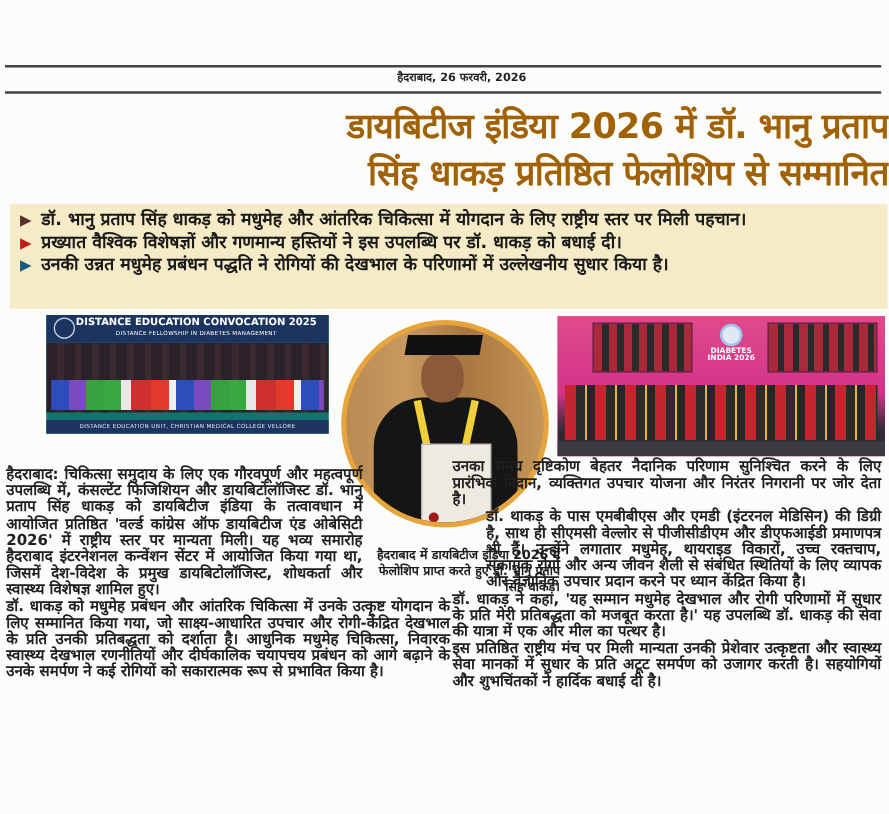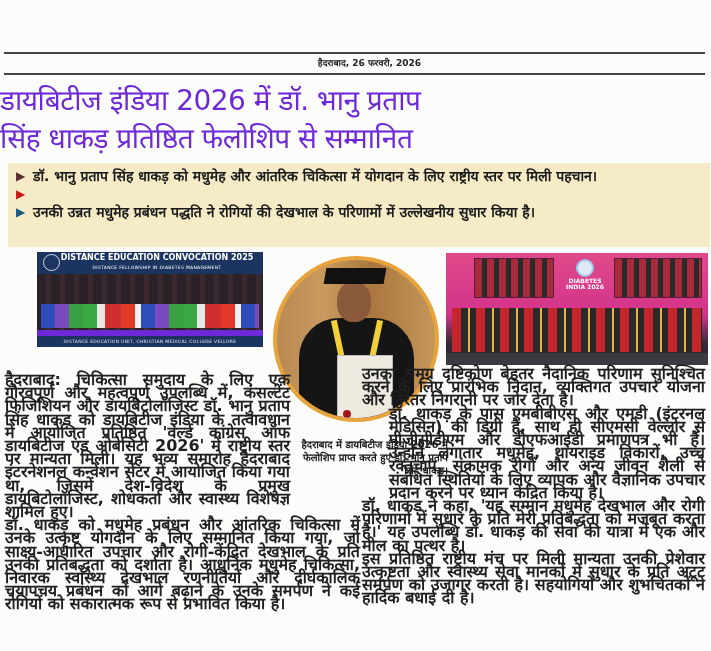--- a/index.html
+++ b/index.html
@@ -5,30 +5,30 @@
     * { margin: 0; padding: 0; box-sizing: border-box; }
     html, body { width: 711px; height: 651px; background: #fcfcfa; overflow: hidden; }
     body { font-family: "DejaVu Sans", sans-serif; color: #111; position: relative; }
 
     .masthead { position: absolute; left: 0; top: 0; width: 711px; height: 80px; text-align: center; }
     .masthead-title { position: absolute; left: 0; right: 0; top: 2px; font-size: 38px; font-weight: bold; letter-spacing: 1px; color: #111; line-height: 50px; }
     .rule-top { position: absolute; left: 4px; right: 6px; top: 52px; height: 2px; background: #444; }
     .dateline { position: absolute; left: 0; right: 0; top: 56px; font-size: 9px; font-weight: bold; color: #222; line-height: 14px; padding-left: 28px; }
     .rule-bottom { position: absolute; left: 4px; right: 6px; top: 73px; height: 2px; background: #444; }
 
-    .headline { position: absolute; left: 0; right: 0; top: 82px; text-align: left; font-size: 28px; font-weight: normal; line-height: 38px; color: #6d28d9; letter-spacing: -0.5px; }
+    .headline { position: absolute; left: 0; right: 0; top: 82px; text-align: right; font-size: 28px; font-weight: bold; line-height: 38px; color: #a16207; letter-spacing: -0.5px; }
 
     .bullet-box { position: absolute; left: 8px; top: 163px; width: 702px; height: 84px; background: #f5ebc6; padding: 4px 6px 0 8px; }
     .bullet { display: flex; align-items: flex-start; font-size: 14px; font-weight: bold; line-height: 18px; color: #1a1a1a; }
     .bullet-arrow { flex: 0 0 14px; font-size: 12px; line-height: 18px; margin-right: 3px; }
     .arrow-1 { color: #5a2d2d; }
     .arrow-2 { color: #c41a1a; }
     .arrow-3 { color: #1a5a80; }
 
-    .photo-left { position: absolute; left: 37px; top: 252px; width: 226px; height: 95px; background: #6d28d9; overflow: hidden; }
+    .photo-left { position: absolute; left: 37px; top: 252px; width: 226px; height: 95px; background: #0f766e; overflow: hidden; }
     .photo-left-banner { position: absolute; left: 0; top: 0; width: 100%; height: 22px; background: #1c3560; color: #fff; text-align: center; }
     .photo-left-banner-title { font-size: 8px; font-weight: bold; line-height: 12px; padding-left: 14px; }
     .photo-left-banner-sub { font-size: 4.5px; line-height: 8px; padding-left: 14px; letter-spacing: 0.3px; }
     .photo-left-logo { position: absolute; left: 6px; top: 2px; width: 17px; height: 17px; border-radius: 50%; border: 1px solid #cfd8e8; }
     .photo-left-crowd { position: absolute; left: 0; top: 22px; width: 100%; height: 56px;
       background:
         linear-gradient(180deg, rgba(0,0,0,0) 0%, rgba(0,0,0,0) 100%),
         repeating-linear-gradient(90deg, #2a2228 0 9px, #3a2a30 9px 14px); }
     .photo-left-row-front { position: absolute; left: 4px; right: 4px; top: 52px; height: 24px;
       background: repeating-linear-gradient(90deg, #2e4dbb 0 14px, #7a4abf 14px 28px, #38a040 28px 42px, #3aa842 42px 56px, #e8e8e8 56px 64px, #cf2f2f 64px 80px, #e23a2a 80px 94px, #f0f0f0 94px 100px); }
@@ -52,21 +52,21 @@
     .photo-right-screen-l { position: absolute; left: 28px; top: 5px; width: 80px; height: 40px; background: repeating-linear-gradient(90deg, #a92a3a 0 7px, #2a2a2a 7px 12px); border: 1px solid #5a1a3a; }
     .photo-right-screen-r { position: absolute; left: 168px; top: 5px; width: 88px; height: 40px; background: repeating-linear-gradient(90deg, #a92a3a 0 7px, #2a2a2a 7px 12px); border: 1px solid #5a1a3a; }
     .photo-right-center { position: absolute; left: 112px; top: 4px; width: 54px; height: 48px; text-align: center; color: #fff; }
     .photo-right-logo { width: 18px; height: 18px; margin: 2px auto 1px; border-radius: 50%; background: #dfe8f5; border: 2px solid #9fc6e8; }
     .photo-right-brand { font-size: 6px; font-weight: bold; line-height: 6px; color: #fff; }
     .photo-right-group { position: absolute; left: 6px; top: 55px; width: 250px; height: 44px;
       background: repeating-linear-gradient(90deg, #c3262c 0 9px, #2b2b2b 9px 16px, #e6b53a 16px 18px, #262626 18px 24px); }
     .photo-right-stage { position: absolute; left: 0; bottom: 0; width: 100%; height: 12px; background: #3a3a40; }
 
     .col-left { position: absolute; left: 5px; top: 373px; width: 355px; }
-    .para { font-size: 16px; font-weight: bold; line-height: 13.2px; color: #1f1f1f; text-align: justify; }
+    .para { font-size: 12px; font-weight: bold; line-height: 13.2px; color: #1f1f1f; text-align: justify; }
     .col-left .para-narrow { width: 285px; }
     .col-left .para-wide { width: 355px; }
 
     .col-right { position: absolute; left: 362px; top: 367px; width: 343px; }
     .col-right .para-indent { padding-left: 27px; }
   </style>
 </head>
 <body>
 
 <div class="masthead">
@@ -80,20 +80,21 @@
   <div>सिंह धाकड़ प्रतिष्ठित फेलोशिप से सम्मानित</div>
 </div>
 
 <div class="bullet-box">
   <div class="bullet">
     <span class="bullet-arrow arrow-1">▶</span>
     <span>डॉ. भानु प्रताप सिंह धाकड़ को मधुमेह और आंतरिक चिकित्सा में योगदान के लिए राष्ट्रीय स्तर पर मिली पहचान।</span>
   </div>
   <div class="bullet">
     <span class="bullet-arrow arrow-2">▶</span>
+    <span>प्रख्यात वैश्विक विशेषज्ञों और गणमान्य हस्तियों ने इस उपलब्धि पर डॉ. धाकड़ को बधाई दी।</span>
   </div>
   <div class="bullet">
     <span class="bullet-arrow arrow-3">▶</span>
     <span>उनकी उन्नत मधुमेह प्रबंधन पद्धति ने रोगियों की देखभाल के परिणामों में उल्लेखनीय सुधार किया है।</span>
   </div>
 </div>
 
 <div class="photo-left">
   <div class="photo-left-crowd"></div>
   <div class="photo-left-row-front"></div>

